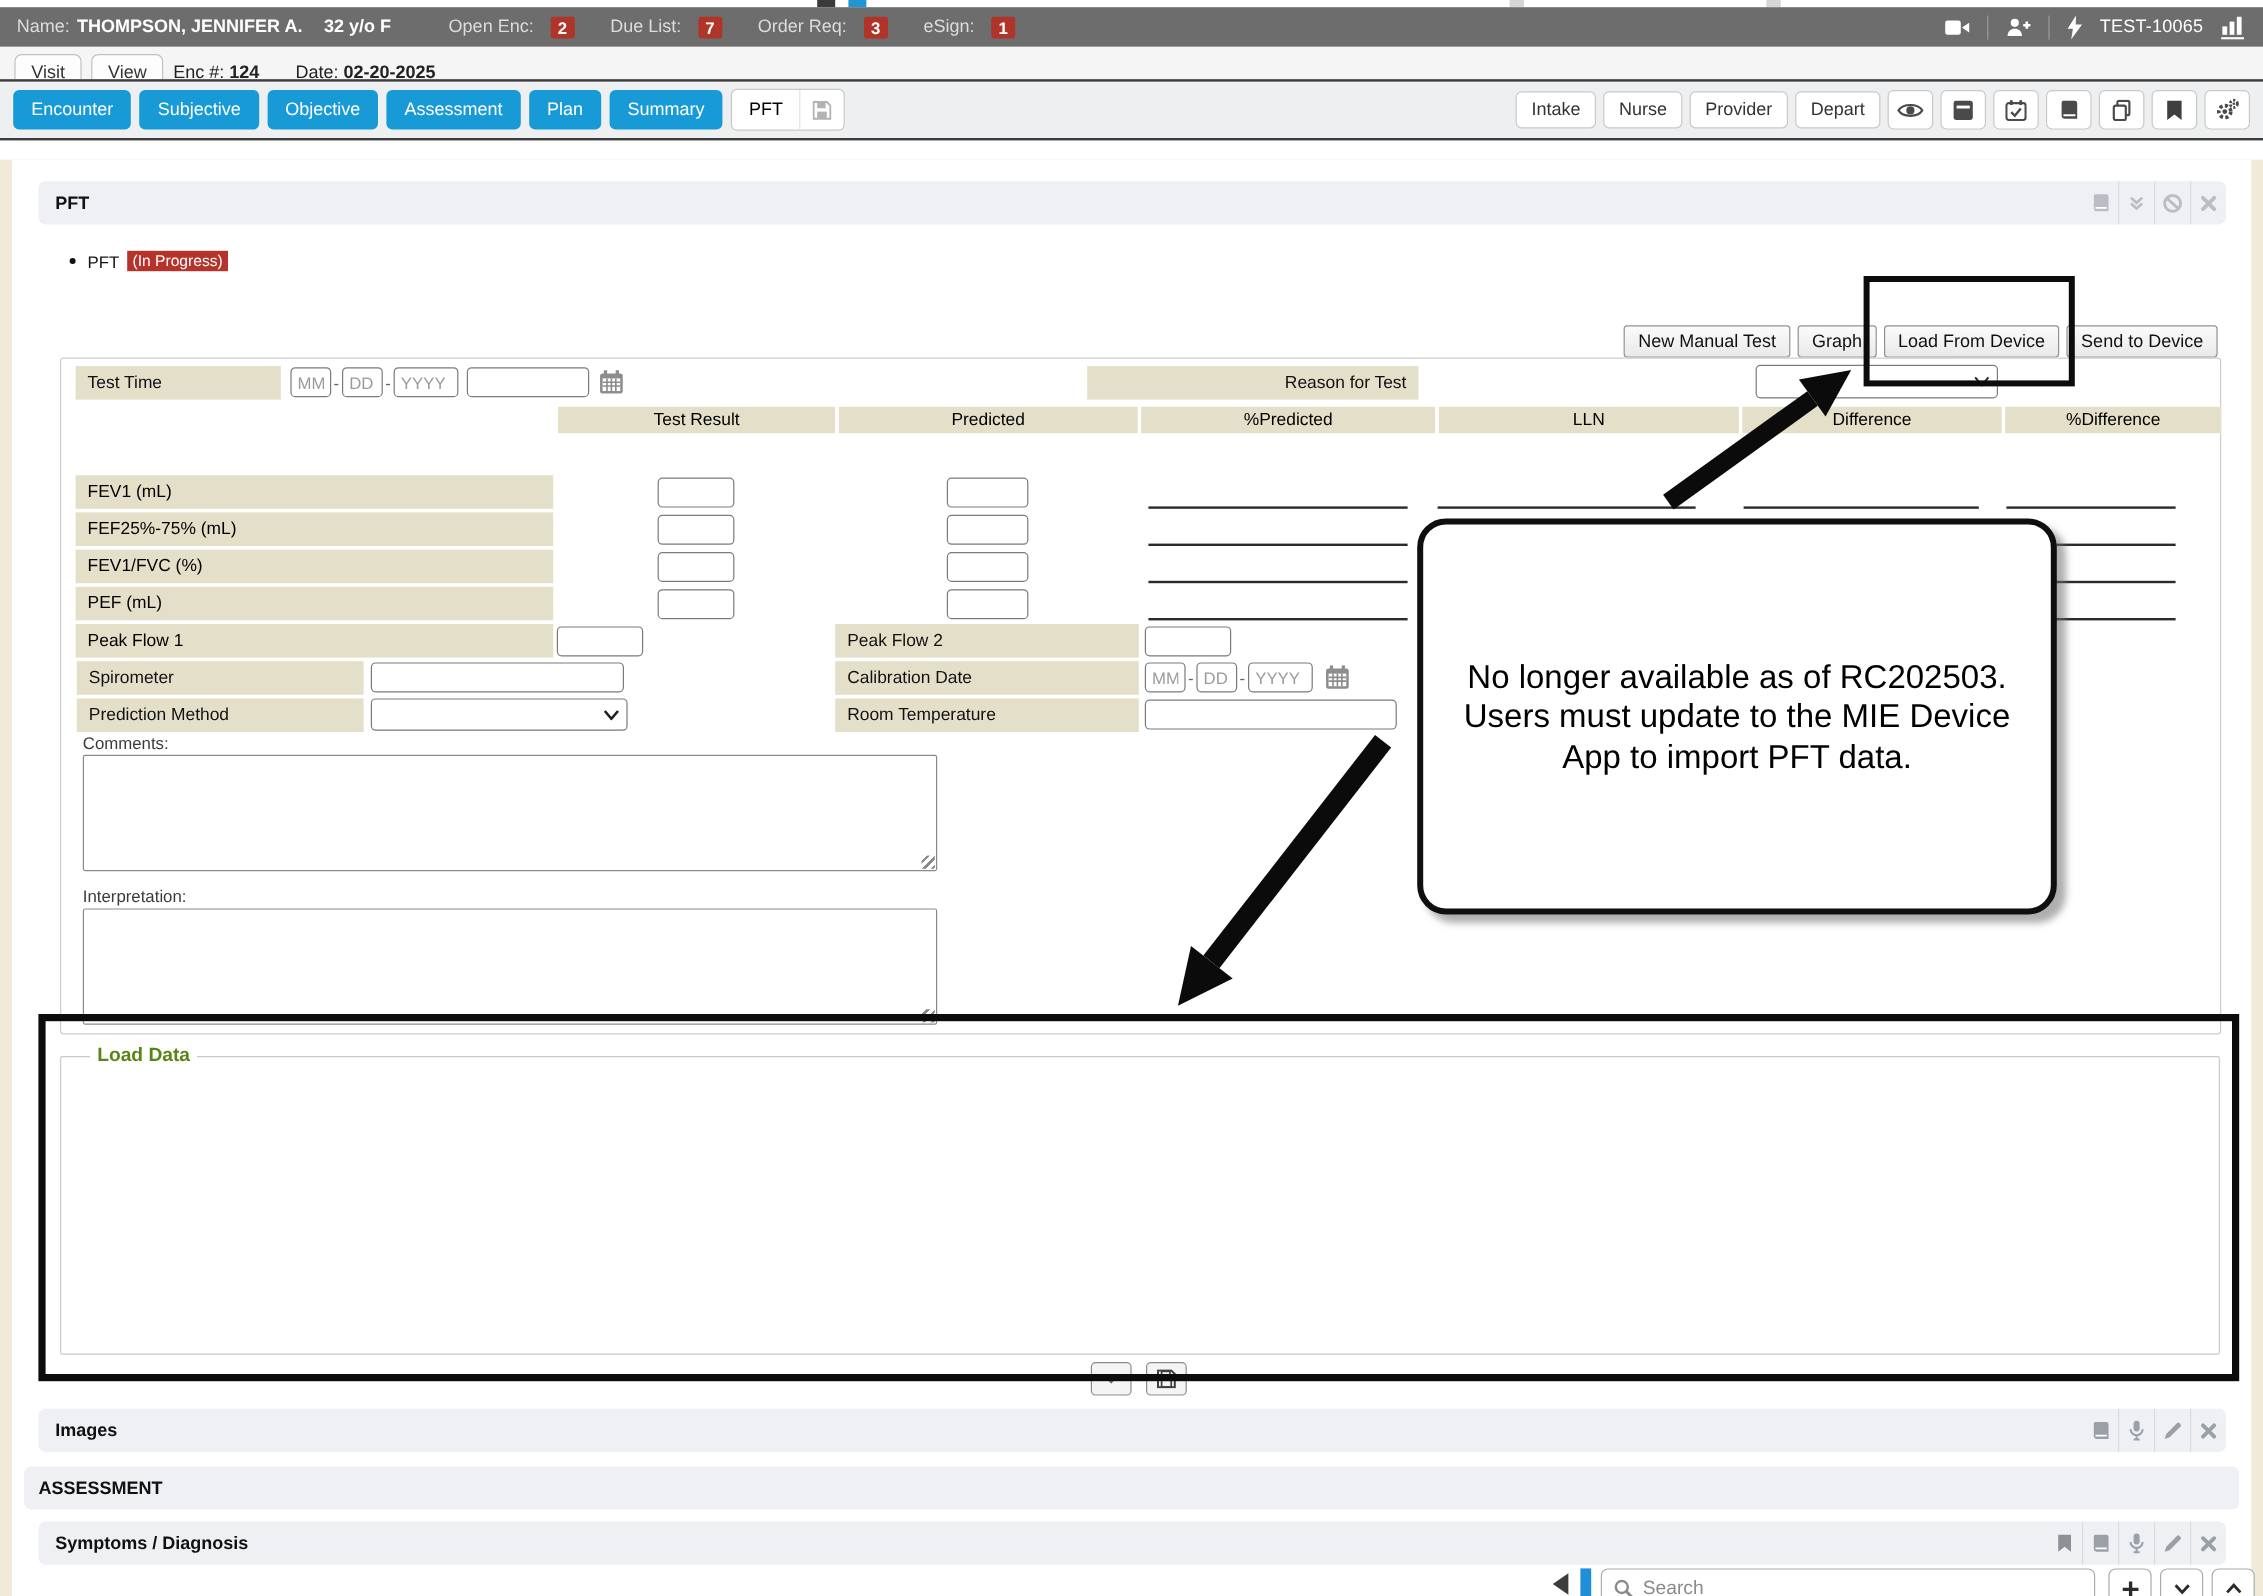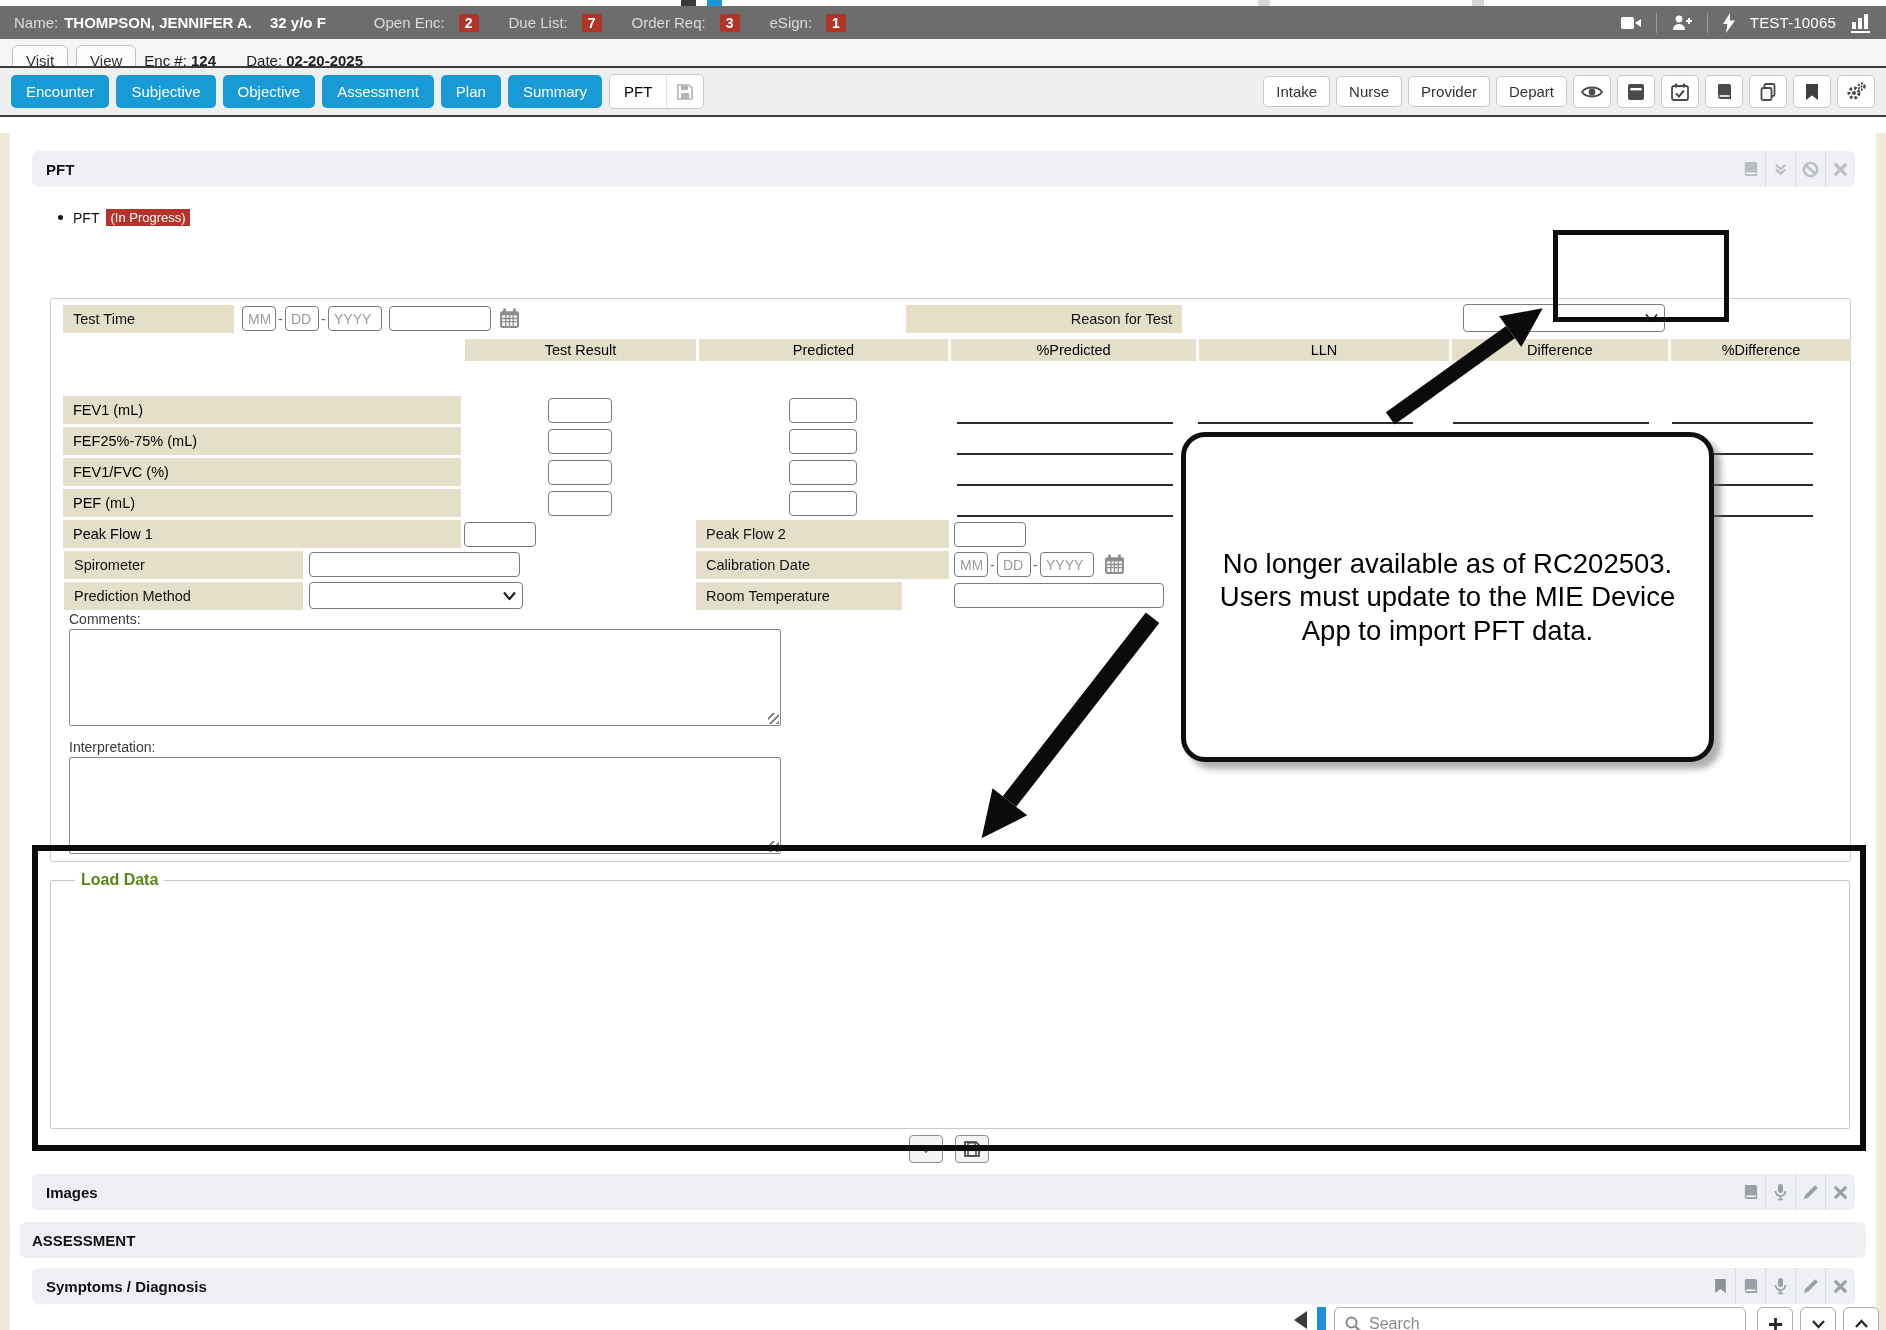--- a/index.html
+++ b/index.html
@@ -318,20 +318,26 @@
           </span>
         </span>
       </div>
 
       <div class="bullet-row">
         <span class="bullet-dot"></span>
         <span class="bullet-link">PFT</span>
         <span class="status-badge">(In Progress)</span>
       </div>
 
+      <div class="action-row">
+        <button class="btn">New Manual Test</button>
+        <button class="btn">Graph</button>
+        <button class="btn">Load From Device</button>
+        <button class="btn">Send to Device</button>
+      </div>
 
       <div class="ann-rect-small" style="left:1543px;top:97px;width:176px;height:92px;"></div>
 
       <div class="formbox">
 
         <div class="cell tan lh28" style="left:12px;top:6px;width:171px;padding-left:10px;">Test Time</div>
         <input class="fin" style="left: 191px; top: 7px; width: 34px;" placeholder="MM">
         <span class="dash" style="left:227px;top:12px;">-</span>
         <input class="fin" style="left: 234px; top: 7px; width: 34px;" placeholder="DD">
         <span class="dash" style="left:270px;top:12px;">-</span>
@@ -431,21 +437,21 @@
           </span>
         </div>
 
         <div class="frow" style="top:283px;">
           <div class="cell tan lh28" style="left:13px;width:239px;padding-left:10px;">Prediction Method</div>
           <div class="selwrap" style="left:258px;top:0px;width:214px;height:27px;">
             <svg width="13" height="9" viewBox="0 0 13 9">
                 <path d="M1 1 L6.5 7.5 L12 1" fill="none" stroke="#222" stroke-width="2.2"></path>
               </svg>
           </div>
-          <div class="cell tan lh28" style="left:645px;width:206px;padding-left:10px;">Room Temperature</div>
+          <div class="cell tan lh28" style="left:645px;width:253px;padding-left:10px;">Room Temperature</div>
           <input class="fin" style="left: 903px; top: 1px; width: 210px;">
         </div>
 
         <div class="talabel" style="top:312px;">Comments:</div>
         <textarea class="ta" style="top: 330px;"></textarea>
         <div class="ta-grip" style="left:717px;top:414px;"></div>
 
         <div class="talabel" style="top:440px;">Interpretation:</div>
         <textarea class="ta" style="top: 458px;"></textarea>
         <div class="ta-grip" style="left:717px;top:542px;"></div>

